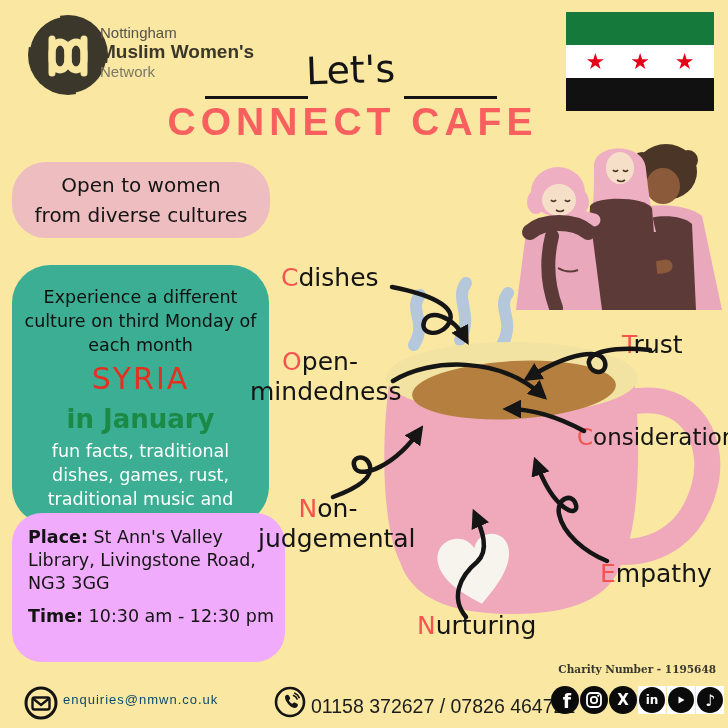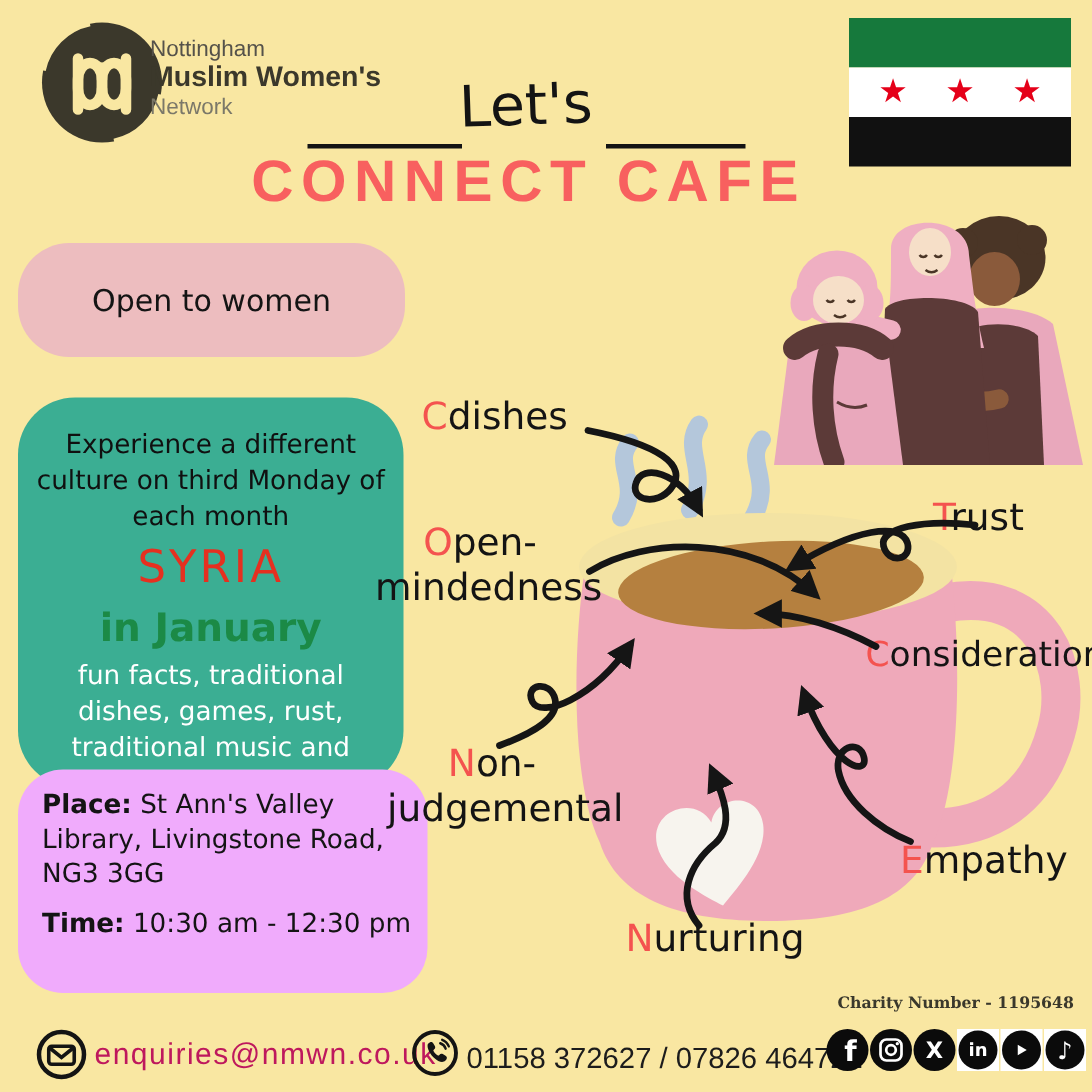--- a/index.html
+++ b/index.html
@@ -52,21 +52,21 @@
   .event-label{font-weight:bold;}
 
   
   .value-word{font-size:25px;color:#141414;white-space:nowrap;}
   .value-word .red{color:#F4534F;}
   .two-line{text-align:center;line-height:1.2;}
 
   
   .charity{right:12px;top:663px;font-family:"DejaVu Serif",serif;font-weight:bold;
            font-size:10.5px;color:#3A382C;}
-  .email-text{left:63px;top:692px;font-size:20px;color:#be185d;font-family:"Liberation Sans",sans-serif;letter-spacing:1px;}
+  .email-text{left:63px;top:692px;font-size:13px;color:#0c4a6e;font-family:"Liberation Sans",sans-serif;letter-spacing:1px;}
   .phone-text{left:311px;top:695px;font-size:19.5px;color:#1C1C1C;font-family:"Liberation Sans",sans-serif;}
   .social-row{left:551px;top:686px;display:flex;gap:1px;}
   .soc{width:28px;height:28px;position:relative;display:flex;align-items:center;justify-content:center;}
   .soc-circle{background:#0B0B0B;border-radius:50%;color:#fff;}
   .soc-square{background:#FFFFFF;}
   .soc-square .inner{width:26px;height:26px;background:#0B0B0B;border-radius:50%;
                      display:flex;align-items:center;justify-content:center;color:#fff;}
   .fb-glyph{font-size:19px;font-weight:bold;transform:translate(2px,1px);}
   .x-glyph{font-size:15px;font-weight:bold;}
   .in-glyph{font-size:12px;font-weight:bold;}
@@ -134,20 +134,21 @@
   <path d="M61,64 a3,3 0 0 0 5,0 M75,64 a3,3 0 0 0 5,0" stroke="#4A3526" stroke-width="1.6" fill="none"></path>
   <path d="M66,74 q4,3 8,0" stroke="#4A3526" stroke-width="1.6" fill="none"></path>
   <path d="M36,96 C48,82 90,82 102,96 L112,174 L26,174 Z" fill="#E9A8BC"></path>
   <path d="M40,96 C54,84 84,84 98,96" stroke="#5C3A38" stroke-width="16" fill="none" stroke-linecap="round"></path>
   <path d="M62,100 C56,124 58,150 66,172" stroke="#5C3A38" stroke-width="14" fill="none" stroke-linecap="round"></path>
   <path d="M68,132 q10,6 20,2" stroke="#5C3A38" stroke-width="2" fill="none"></path>
 </svg>
 
 <div class="abs open-box">
   <div>Open to women</div>
+  <div>from diverse cultures</div>
 </div>
 
 <div class="abs info-box">
   <div class="info-intro">Experience a different culture on third Monday of each month</div>
   <div class="info-country">SYRIA</div>
   <div class="info-month">in January</div>
   <div class="info-details">fun facts, traditional dishes, games, rust, traditional music and much more...</div>
 </div>
 
 <div class="abs event-box">

